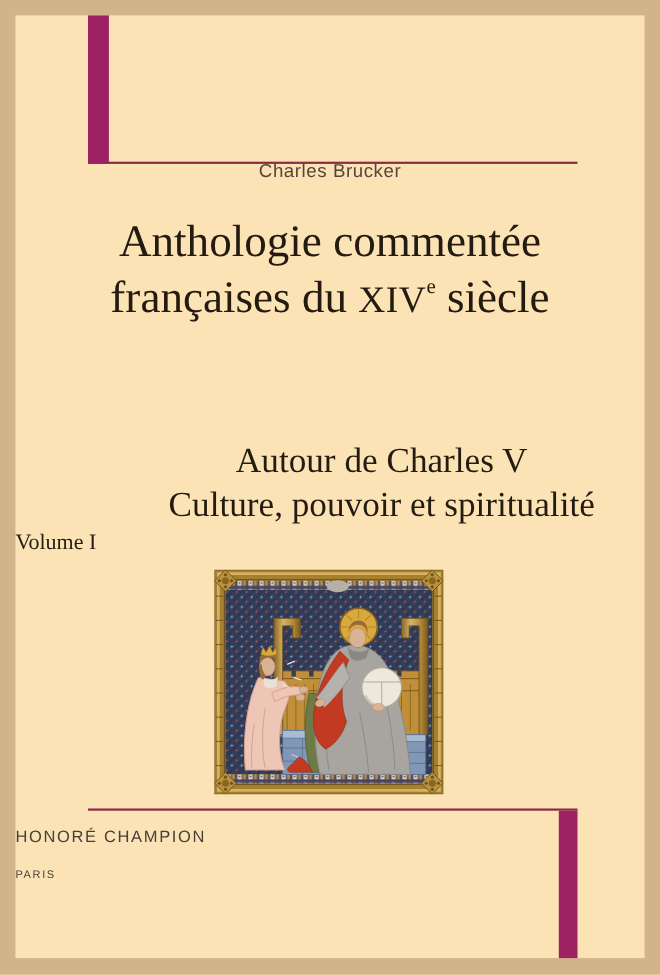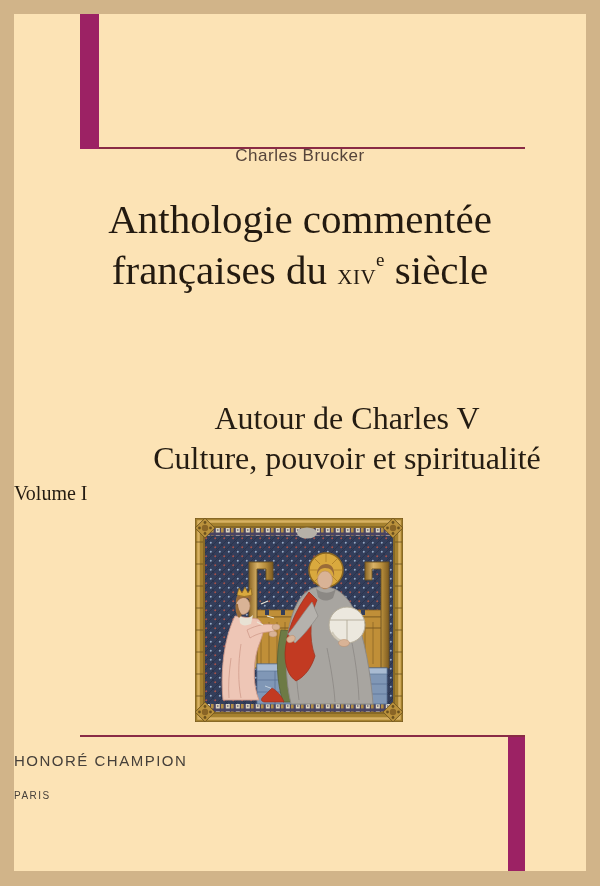--- a/index.html
+++ b/index.html
@@ -22,21 +22,21 @@
   }
   .author{
     position:absolute;top:111px;left:0;width:100%;text-align:center;
     font-family:"Liberation Sans", sans-serif;font-size:17px;line-height:20px;
     color:#55443a;letter-spacing:.5px;margin-top:21px;
   }
   .title{
     position:absolute;top:180px;left:0;width:100%;text-align:center;
     font-size:41px;line-height:51px;color:#231a10;
   }
-  .title .numeral{font-size:21px;letter-spacing:.5px;}
+  .title .numeral{font-size:34px;letter-spacing:.5px;}
   .title .ord{font-size:19px;vertical-align:18px;line-height:0;}
   .subtitle{
     position:absolute;top:384px;left:0;width:100%;text-align:center;
     font-size:32px;line-height:40px;color:#241c12;margin-left:47px;
   }
   .volume{
     position:absolute;top:467px;left:0;width:100%;
     font-size:20px;line-height:24px;color:#241c12;
   }
   .art{

